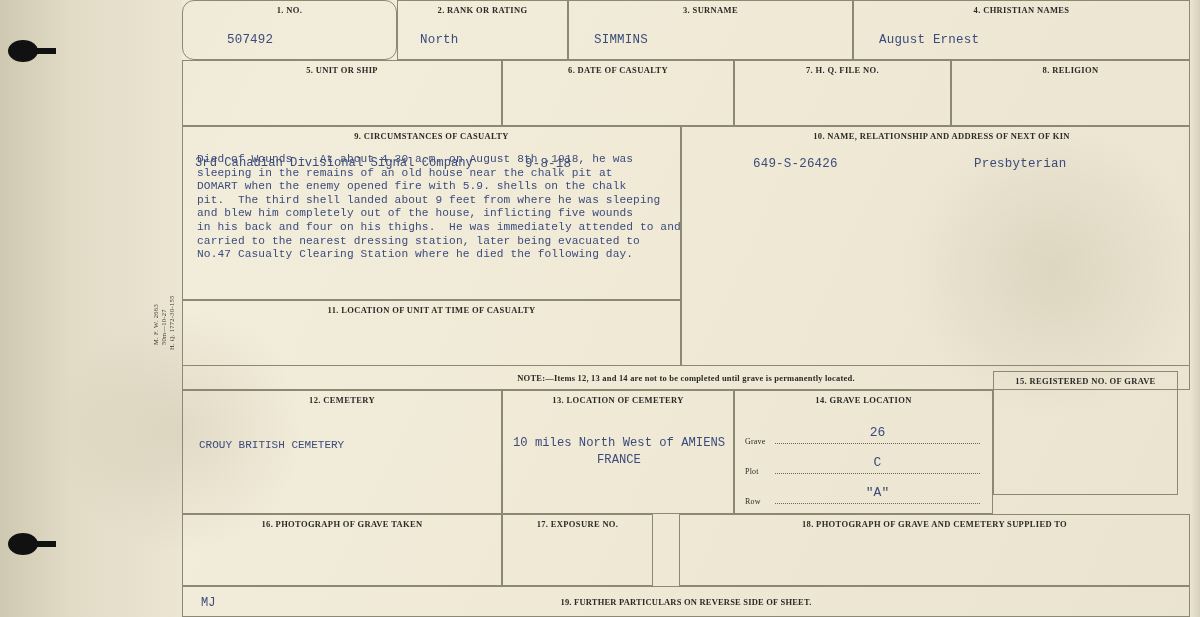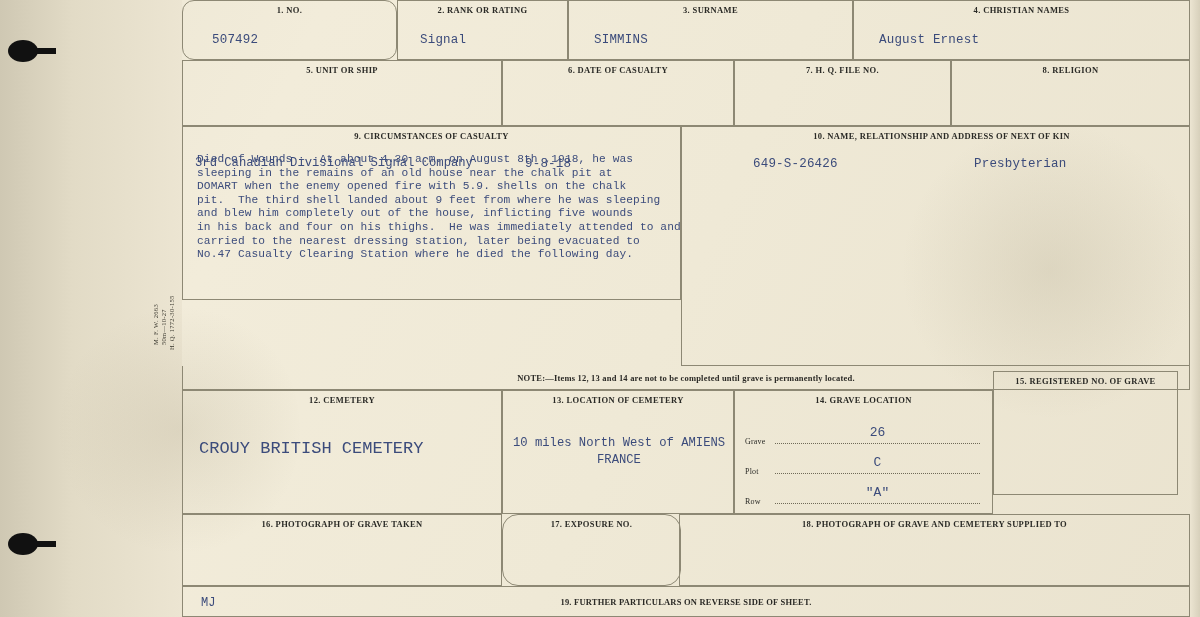--- a/index.html
+++ b/index.html
@@ -148,25 +148,25 @@
   <div class="smudge" style="left:900px;top:120px;width:300px;height:300px;"></div>
 
   <div class="sheet">
 
     <div class="vert" style="left:-30px; top:345px;">M. F. W. 2663</div>
     <div class="vert" style="left:-22px; top:345px;">50m—10-27</div>
     <div class="vert" style="left:-14px; top:350px;">H. Q. 1772-30-155</div>
 
     <div class="box" style="left:0;top:0;width:215px;height:60px;border-radius:12px;">
       <div class="hdr">1.  NO.</div>
-      <div class="typed val" style="left:29px;top:32px;">507492</div>
+      <div class="typed val" style="left:44px;top:32px;">507492</div>
     </div>
     <div class="box" style="left:215px;top:0;width:171px;height:60px;">
       <div class="hdr">2.  RANK OR RATING</div>
-      <div class="typed val" style="left:22px;top:32px;">Signal</div>
+      <div class="typed val" style="left:22px;top:32px;">North</div>
     </div>
     <div class="box" style="left:386px;top:0;width:285px;height:60px;">
       <div class="hdr">3.  SURNAME</div>
       <div class="typed val" style="left:25px;top:32px;text-align:center;">SIMMINS</div>
     </div>
     <div class="box" style="left:671px;top:0;width:337px;height:60px;">
       <div class="hdr">4.  CHRISTIAN NAMES</div>
       <div class="typed val" style="left:25px;top:32px;">August Ernest</div>
     </div>
 
@@ -196,28 +196,32 @@
 and blew him completely out of the house, inflicting five wounds
 in his back and four on his thighs.  He was immediately attended to and
 carried to the nearest dressing station, later being evacuated to
 No.47 Casualty Clearing Station where he died the following day.</div>
     </div>
     <div class="box" style="left:499px;top:126px;width:509px;height:240px;padding-left:12px;">
       <div class="hdr">10.  NAME, RELATIONSHIP AND ADDRESS OF NEXT OF KIN</div>
       <div class="typed val" style="left:20px;top:40px;"></div>
     </div>
 
+    <div class="box" style="left:0;top:300px;width:499px;height:66px;">
+      <div class="hdr">11.  LOCATION OF UNIT AT TIME OF CASUALTY</div>
+      <div class="typed val" style="left:20px;top:38px;"></div>
+    </div>
 
     <div class="box" style="left:0;top:366px;width:1008px;height:24px;border-left:1px solid #8d8874;border-right:1px solid #8d8874;border-top:none;border-bottom:1px solid #8d8874;">
       <div class="note" style="top:7px;">NOTE:—Items 12, 13 and 14 are not to be completed until grave is permanently located.</div>
     </div>
 
     <div class="box" style="left:0;top:390px;width:320px;height:124px;">
       <div class="hdr">12.  CEMETERY</div>
-      <div class="typed" style="left:16px;top:48px;font-size:17px;">CROUY BRITISH CEMETERY</div>
+      <div class="typed" style="left:16px;top:48px;font-size:11px;">CROUY BRITISH CEMETERY</div>
     </div>
     <div class="box" style="left:320px;top:390px;width:232px;height:124px;">
       <div class="hdr">13.  LOCATION OF CEMETERY</div>
       <div class="typed" style="left:10px;top:44px;font-size:12.2px;line-height:17px;text-align:center;width:212px;white-space:pre;">10 miles North West of AMIENS
 FRANCE</div>
     </div>
     <div class="box" style="left:552px;top:390px;width:259px;height:124px;">
       <div class="hdr">14.  GRAVE LOCATION</div>
       <div class="grave-label" style="left:10px;top:46px;">Grave</div>
       <div class="dotline" style="position:absolute;left:40px;top:52px;width:205px;"></div>
@@ -233,21 +237,21 @@
     </div>
     <div class="box" style="left:811px;top:371px;width:185px;height:124px;">
       <div class="hdr">15.  REGISTERED NO. OF GRAVE</div>
       <div class="typed val" style="left:18px;top:50px;"></div>
     </div>
 
     <div class="box" style="left:0;top:514px;width:320px;height:72px;">
       <div class="hdr">16.  PHOTOGRAPH OF GRAVE TAKEN</div>
       <div class="typed val" style="left:18px;top:40px;"></div>
     </div>
-    <div class="box" style="left:320px;top:514px;width:179px;height:72px;border-radius:16px;">
+    <div class="box" style="left:320px;top:514px;width:151px;height:72px;">
       <div class="hdr">17.  EXPOSURE NO.</div>
       <div class="typed val" style="left:18px;top:40px;"></div>
     </div>
     <div class="box" style="left:497px;top:514px;width:511px;height:72px;">
       <div class="hdr">18.  PHOTOGRAPH OF GRAVE AND CEMETERY SUPPLIED TO</div>
       <div class="typed val" style="left:18px;top:40px;"></div>
     </div>
 
     <div class="box" style="left:0;top:586px;width:1008px;height:31px;">
       <div class="note" style="top:10px;">19.  FURTHER PARTICULARS ON REVERSE SIDE OF SHEET.</div>

